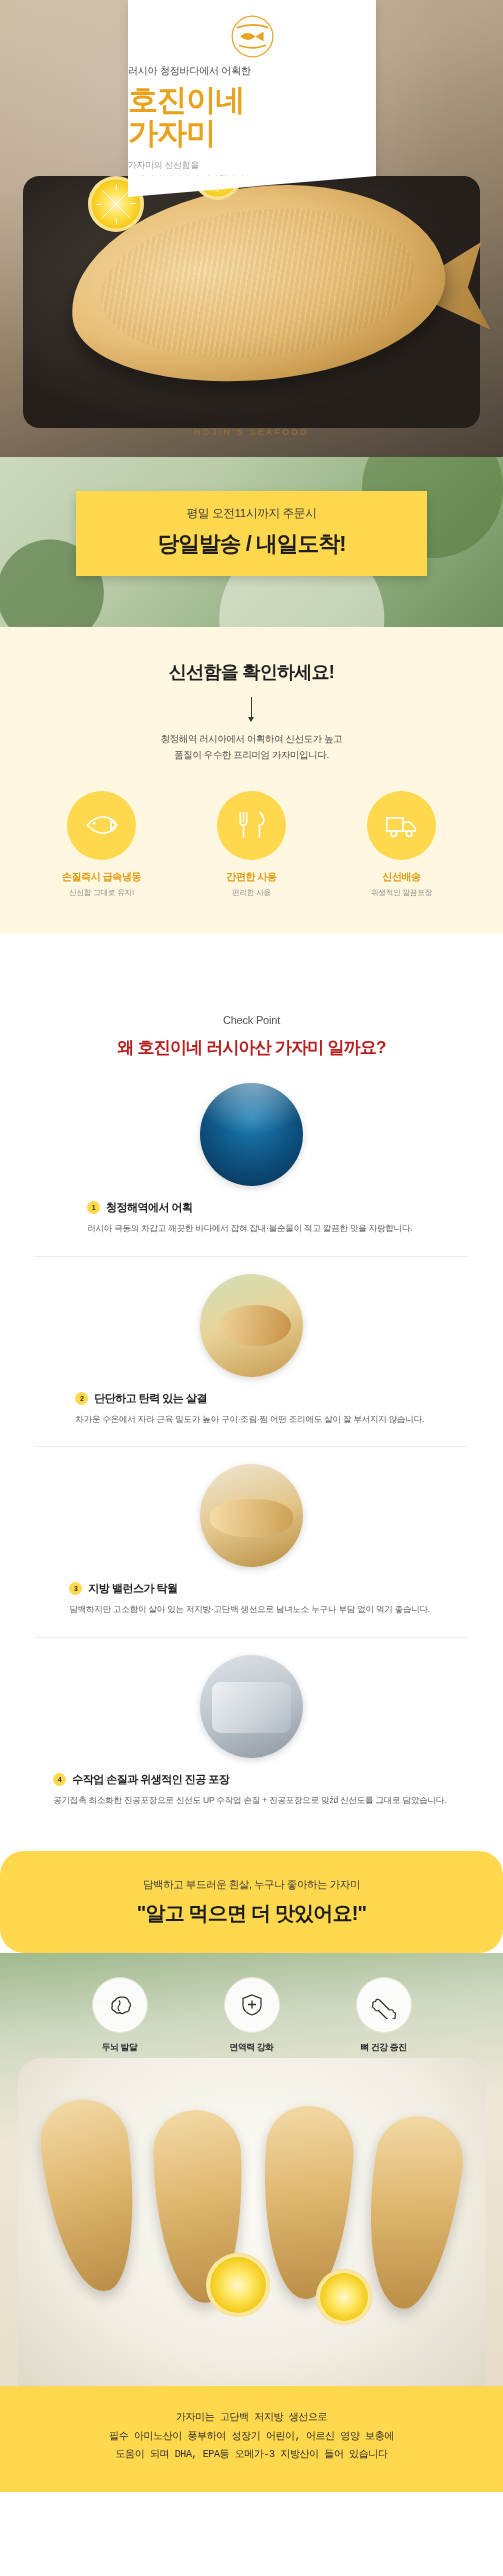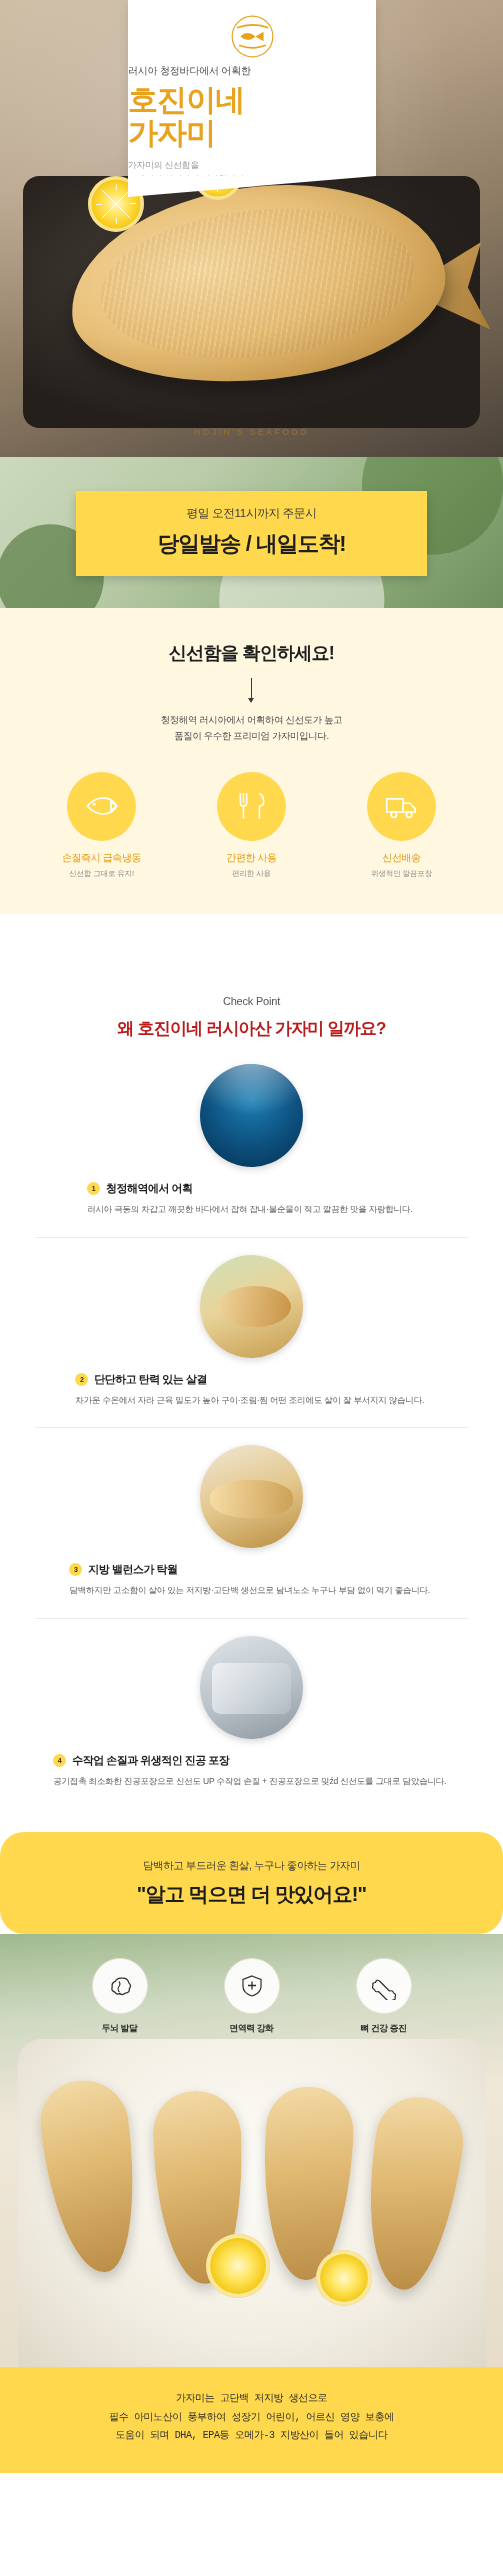--- a/index.html
+++ b/index.html
@@ -128,21 +128,21 @@
   }
   .hero-brand {
     position: absolute; left: 0; right: 0; bottom: 20px;
     text-align: center;
     font-size: 8.8px; letter-spacing: 2.3px; color: #8a6a3a; font-weight: 700;
   }
 
   
   .band-delivery {
     position: relative;
-    width: 503px; height: 151px;
+    width: 503px; height: 170px;
     background: linear-gradient(135deg, #cbd9bd 0%, #b9cba8 35%, #8fae7d 70%, #6f8f5f 100%);
     overflow: hidden;
   }
   .band-delivery .leafs {
     position: absolute; inset: 0;
     background:
       radial-gradient(circle at 10% 80%, rgba(60,100,40,.55) 0 53px, rgba(0,0,0,0) 54px),
       radial-gradient(circle at 86% 18%, rgba(70,110,45,.45) 0 70px, rgba(0,0,0,0) 71px),
       radial-gradient(circle at 60% 95%, rgba(245,245,235,.55) 0 82px, rgba(0,0,0,0) 83px);
   }
@@ -186,21 +186,21 @@
   .icon-row {
     margin-top: 27px;
     display: flex; justify-content: center; gap: 39px;
   }
   .icon-col { width: 111px; text-align: center; }
   .icon-circle {
     width: 69px; height: 69px; border-radius: 50%;
     background: #ffd84d; margin: 0 auto 10.5px;
     display: flex; align-items: center; justify-content: center;
   }
-  .icon-title { font-size: 10px; font-weight: 400; color: #e09b10; letter-spacing: -0.4px; }
+  .icon-title { font-size: 10px; font-weight: 700; color: #e09b10; letter-spacing: -0.4px; }
   .icon-sub { margin-top: 4.1px; font-size: 7.6px; color: #8d8d8d; letter-spacing: -0.2px; }
 
   
   .band-check {
     width: 503px; background: #ffffff;
     padding: 33px 0 23.4px; text-align: center;
   }
   .cp-label { font-size: 11px; color: #555; letter-spacing: -0.2px; margin-top: 48px; }
   .cp-title {
     margin-top: 9.4px;

